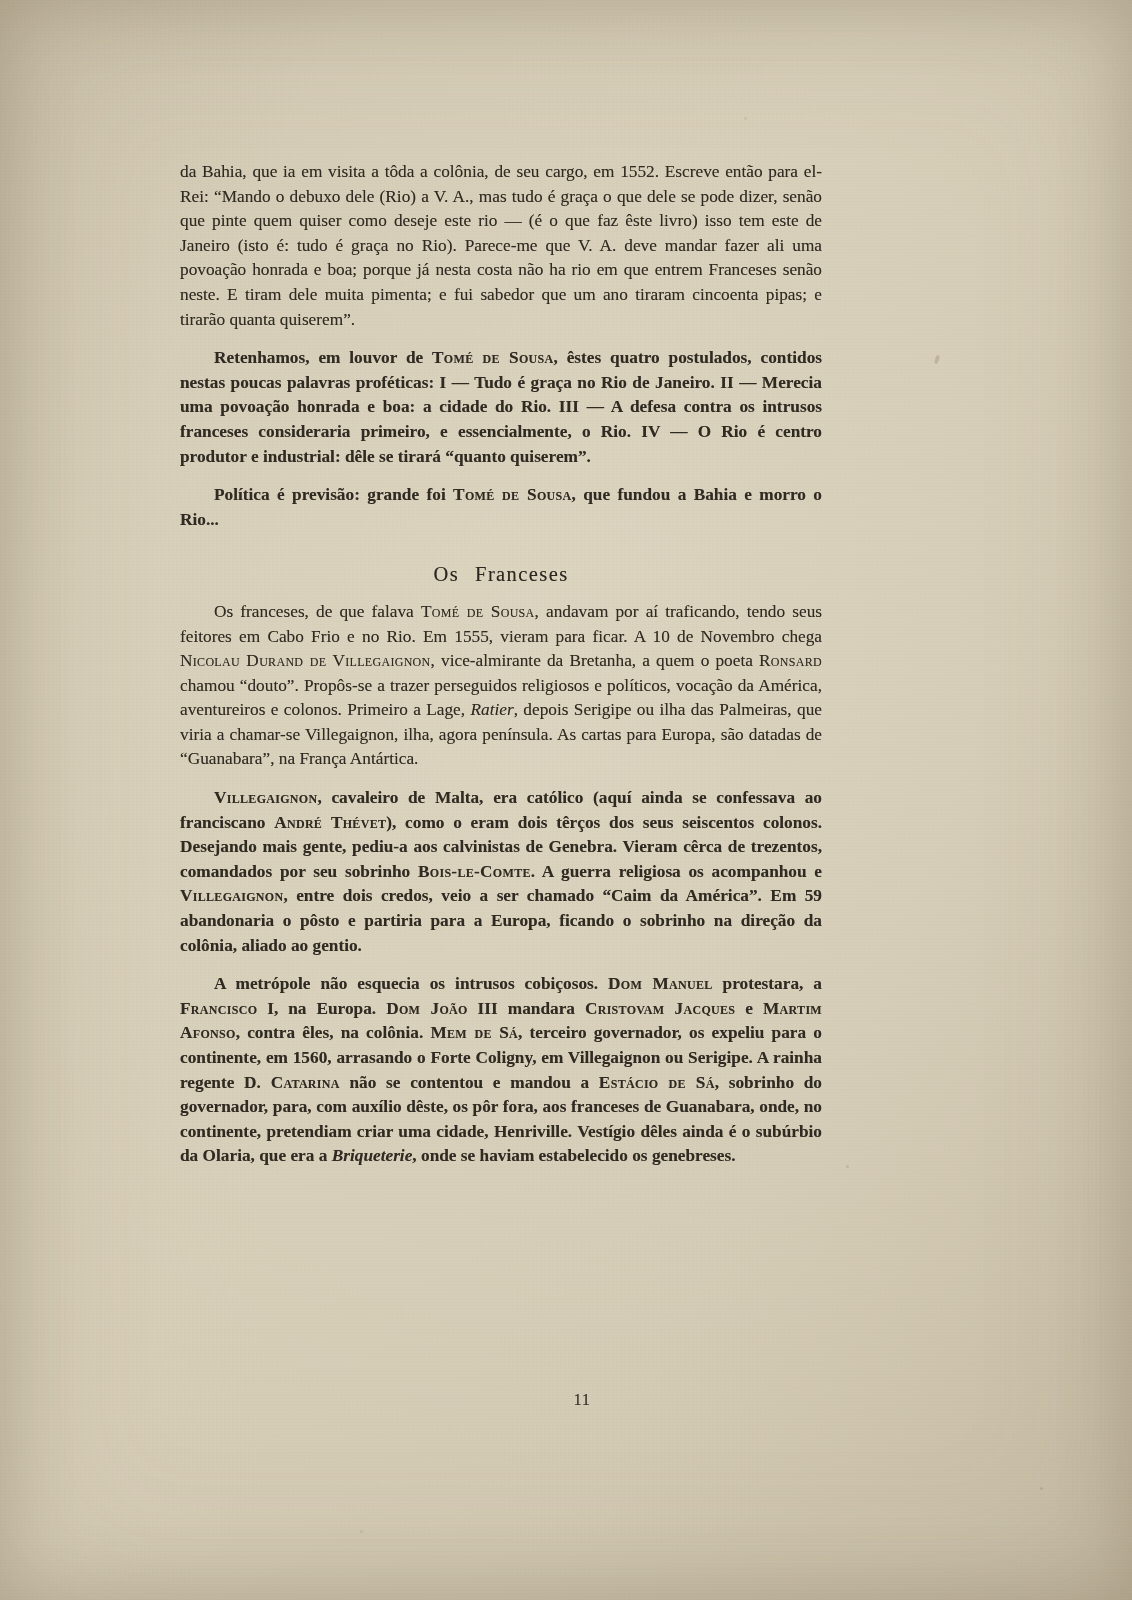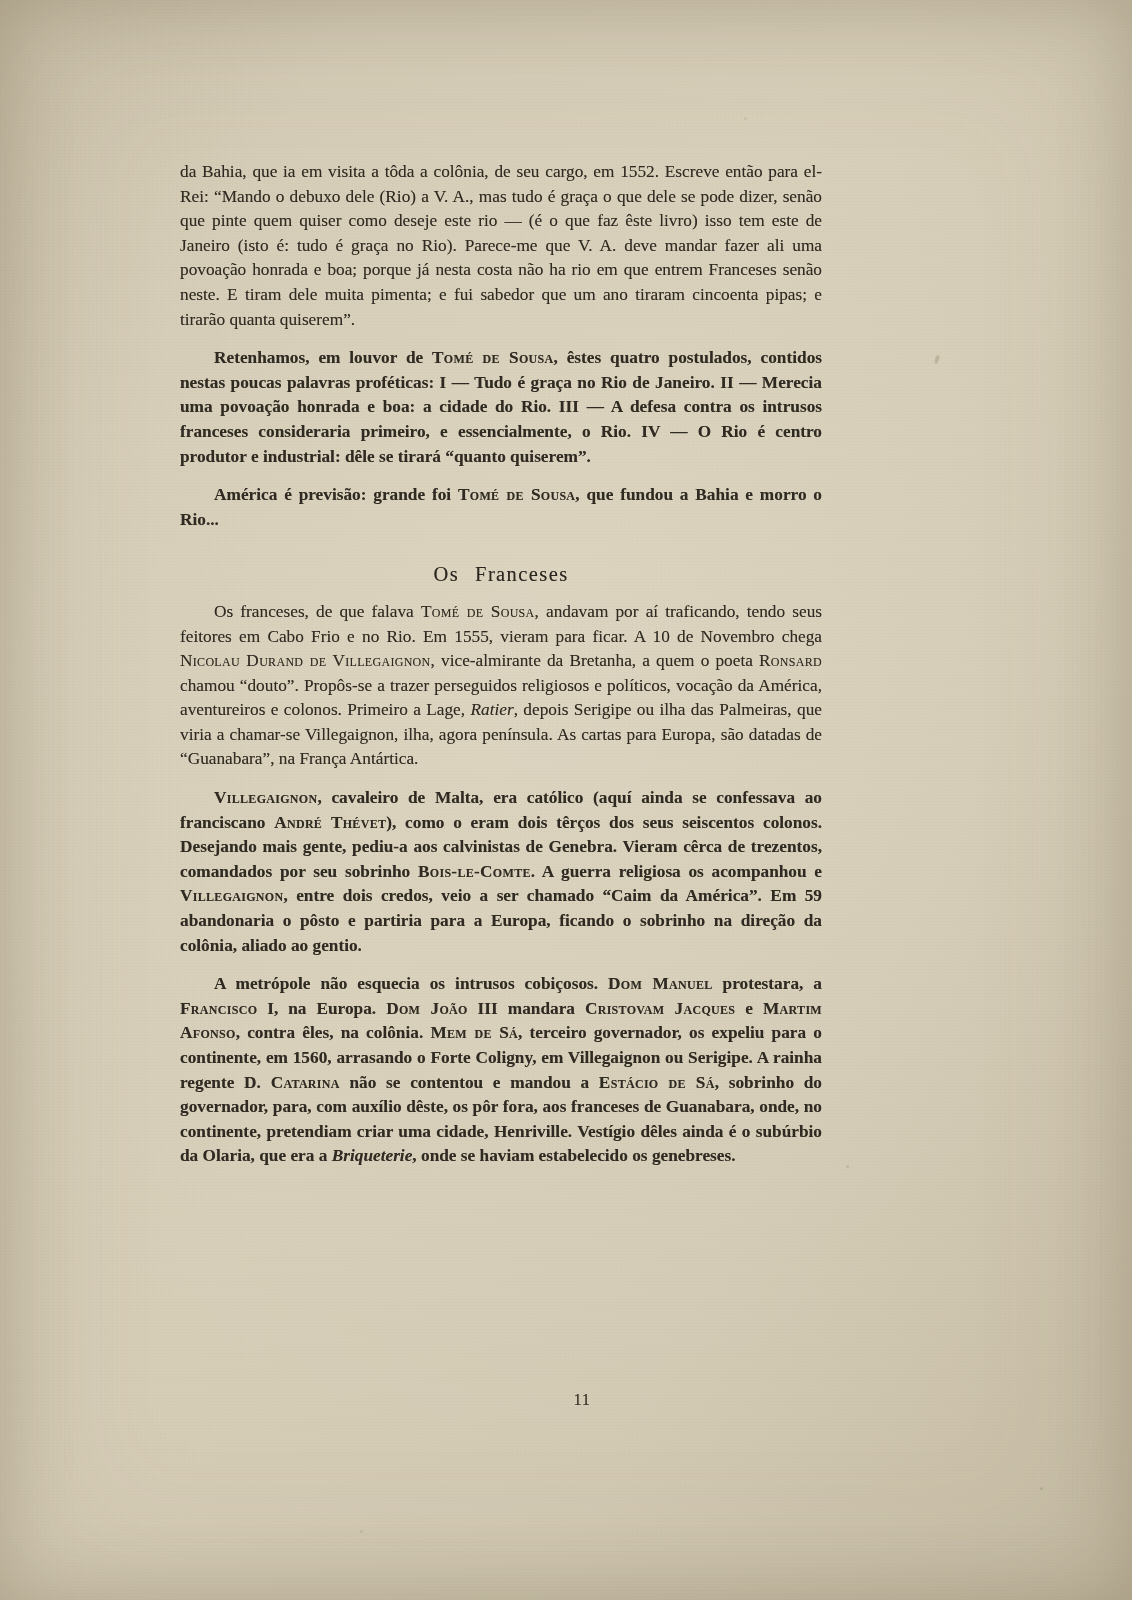--- a/index.html
+++ b/index.html
@@ -113,21 +113,21 @@
 
   <div class="speck" style="left:935px; top:355px; width:4px; height:9px; transform:rotate(18deg); opacity:.55;"></div>
   <div class="speck" style="left:1040px; top:1487px; width:3px; height:3px; opacity:.5;"></div>
   <div class="speck" style="left:846px; top:1165px; width:3px; height:3px; opacity:.45;"></div>
   <div class="speck" style="left:360px; top:1530px; width:3px; height:3px; opacity:.35;"></div>
   <div class="speck" style="left:744px; top:117px; width:3px; height:3px; opacity:.3;"></div>
 
   <div id="textblock">
       <p class="para noindent"><span>da Bahia, que ia em visita a tôda a colônia, de seu cargo, em 1552.  Escreve então para el-Rei: “Mando o debuxo dele (Rio) a V. A., mas tudo é graça o que dele se pode dizer, senão que pinte quem quiser como deseje este rio — (é o que faz êste livro) isso tem este de Janeiro (isto é: tudo é graça no Rio).  Parece-me que V. A. deve mandar fazer ali uma povoação honrada e boa; porque já nesta costa não ha rio em que entrem Franceses senão neste.  E tiram dele muita pimenta; e fui sabedor que um ano tiraram cincoenta pipas; e tirarão quanta quiserem”.</span></p>
       <p class="para"><span>Retenhamos, em louvor de </span><span class="sc">Tomé de Sousa</span><span>, êstes quatro postulados, contidos nestas poucas palavras proféticas: I — Tudo é graça no Rio de Janeiro.  II — Merecia uma povoação honrada e boa: a cidade do Rio. III — A defesa contra os intrusos franceses consideraria primeiro, e essencialmente, o Rio.  IV — O Rio é centro produtor e industrial: dêle se tirará “quanto quiserem”.</span></p>
-      <p class="para"><span>América é previsão: grande foi </span><span class="sc">Tomé de Sousa</span><span>, que fundou a Bahia e morro o Rio...</span></p>
+      <p class="para"><span>Política é previsão: grande foi </span><span class="sc">Tomé de Sousa</span><span>, que fundou a Bahia e morro o Rio...</span></p>
       <h2 id="section-heading"><span class="hw">Os</span><span class="hw">Franceses</span></h2>
       <p class="para"><span>Os franceses, de que falava </span><span class="sc">Tomé de Sousa</span><span>, andavam por aí traficando, tendo seus feitores em Cabo Frio e no Rio.  Em 1555, vieram para ficar. A 10 de Novembro chega </span><span class="sc">Nicolau Durand de Villegaignon</span><span>, vice-almirante da Bretanha, a quem o poeta </span><span class="sc">Ronsard</span><span> chamou “douto”.  Propôs-se a trazer perseguidos religiosos e políticos, vocação da América, aventureiros e colonos.  Primeiro a Lage, </span><span class="it">Ratier</span><span>, depois Serigipe ou ilha das Palmeiras, que viria a chamar-se Villegaignon, ilha, agora península.  As cartas para Europa, são datadas de “Guanabara”, na França Antártica.</span></p>
       <p class="para"><span class="sc">Villegaignon</span><span>, cavaleiro de Malta, era católico (aquí ainda se confessava ao franciscano </span><span class="sc">André Thévet</span><span>), como o eram dois têrços dos seus seiscentos colonos.   Desejando mais gente, pediu-a aos calvinistas de Genebra.  Vieram cêrca de trezentos, comandados por seu sobrinho </span><span class="sc">Bois-le-Comte</span><span>.  A guerra religiosa os acompanhou e </span><span class="sc">Villegaignon</span><span>, entre dois credos, veio a ser chamado “Caim da América”.  Em 59 abandonaria o pôsto e partiria para a Europa, ficando o sobrinho na direção da colônia, aliado ao gentio.</span></p>
       <p class="para"><span>A metrópole não esquecia os intrusos cobiçosos.  </span><span class="sc">Dom Manuel</span><span> protestara, a </span><span class="sc">Francisco</span><span> I, na Europa.  </span><span class="sc">Dom João</span><span> III mandara </span><span class="sc">Cristovam Jacques</span><span> e </span><span class="sc">Martim Afonso</span><span>, contra êles, na colônia.  </span><span class="sc">Mem de Sá</span><span>, terceiro governador, os expeliu para o continente, em 1560, arrasando o Forte Coligny, em Villegaignon ou Serigipe.  A rainha regente D. </span><span class="sc">Catarina</span><span> não se contentou e mandou a </span><span class="sc">Estácio de Sá</span><span>, sobrinho do governador, para, com auxílio dêste, os pôr fora, aos franceses de Guanabara, onde, no continente, pretendiam criar uma cidade, Henriville.  Vestígio dêles ainda é o subúrbio da Olaria, que era a </span><span class="it">Briqueterie</span><span>, onde se haviam estabelecido os genebreses.</span></p>
     </div>
 
   <div id="folio">11</div>
 
   <div id="vignette"></div>
 </div>

